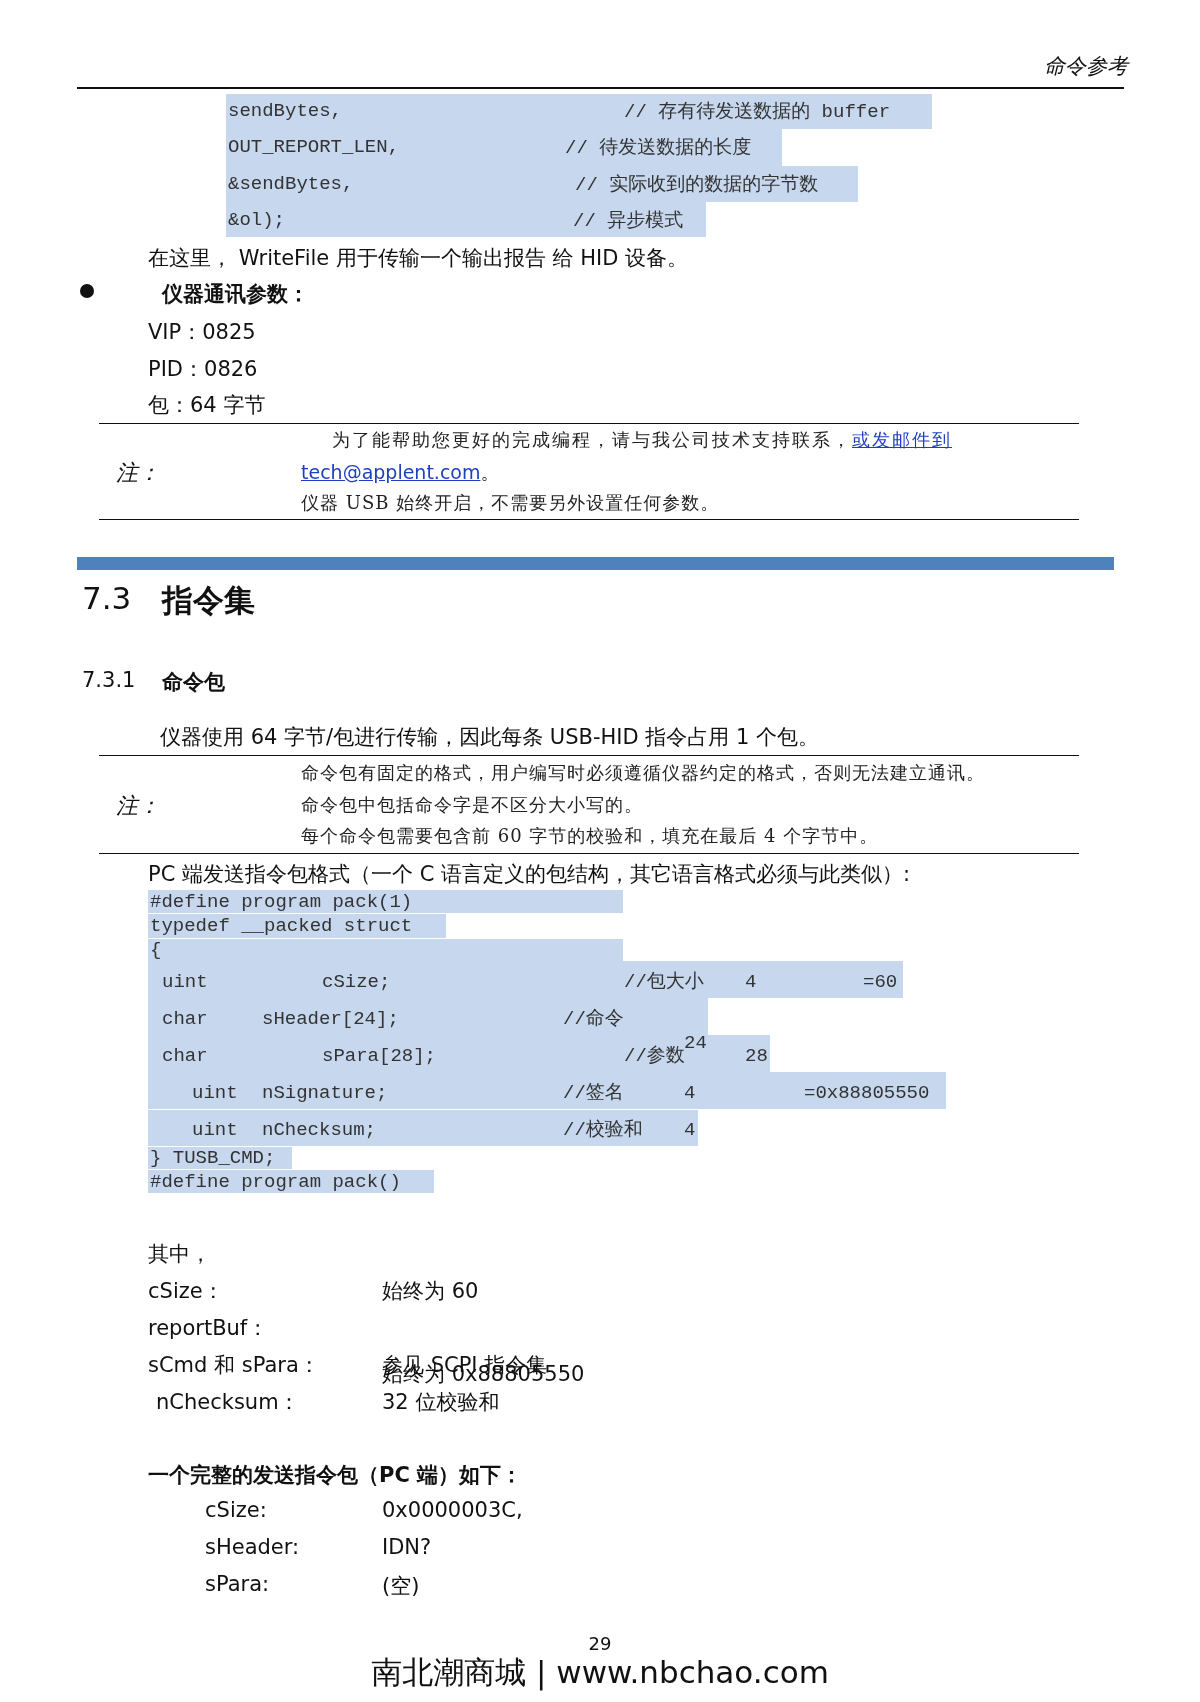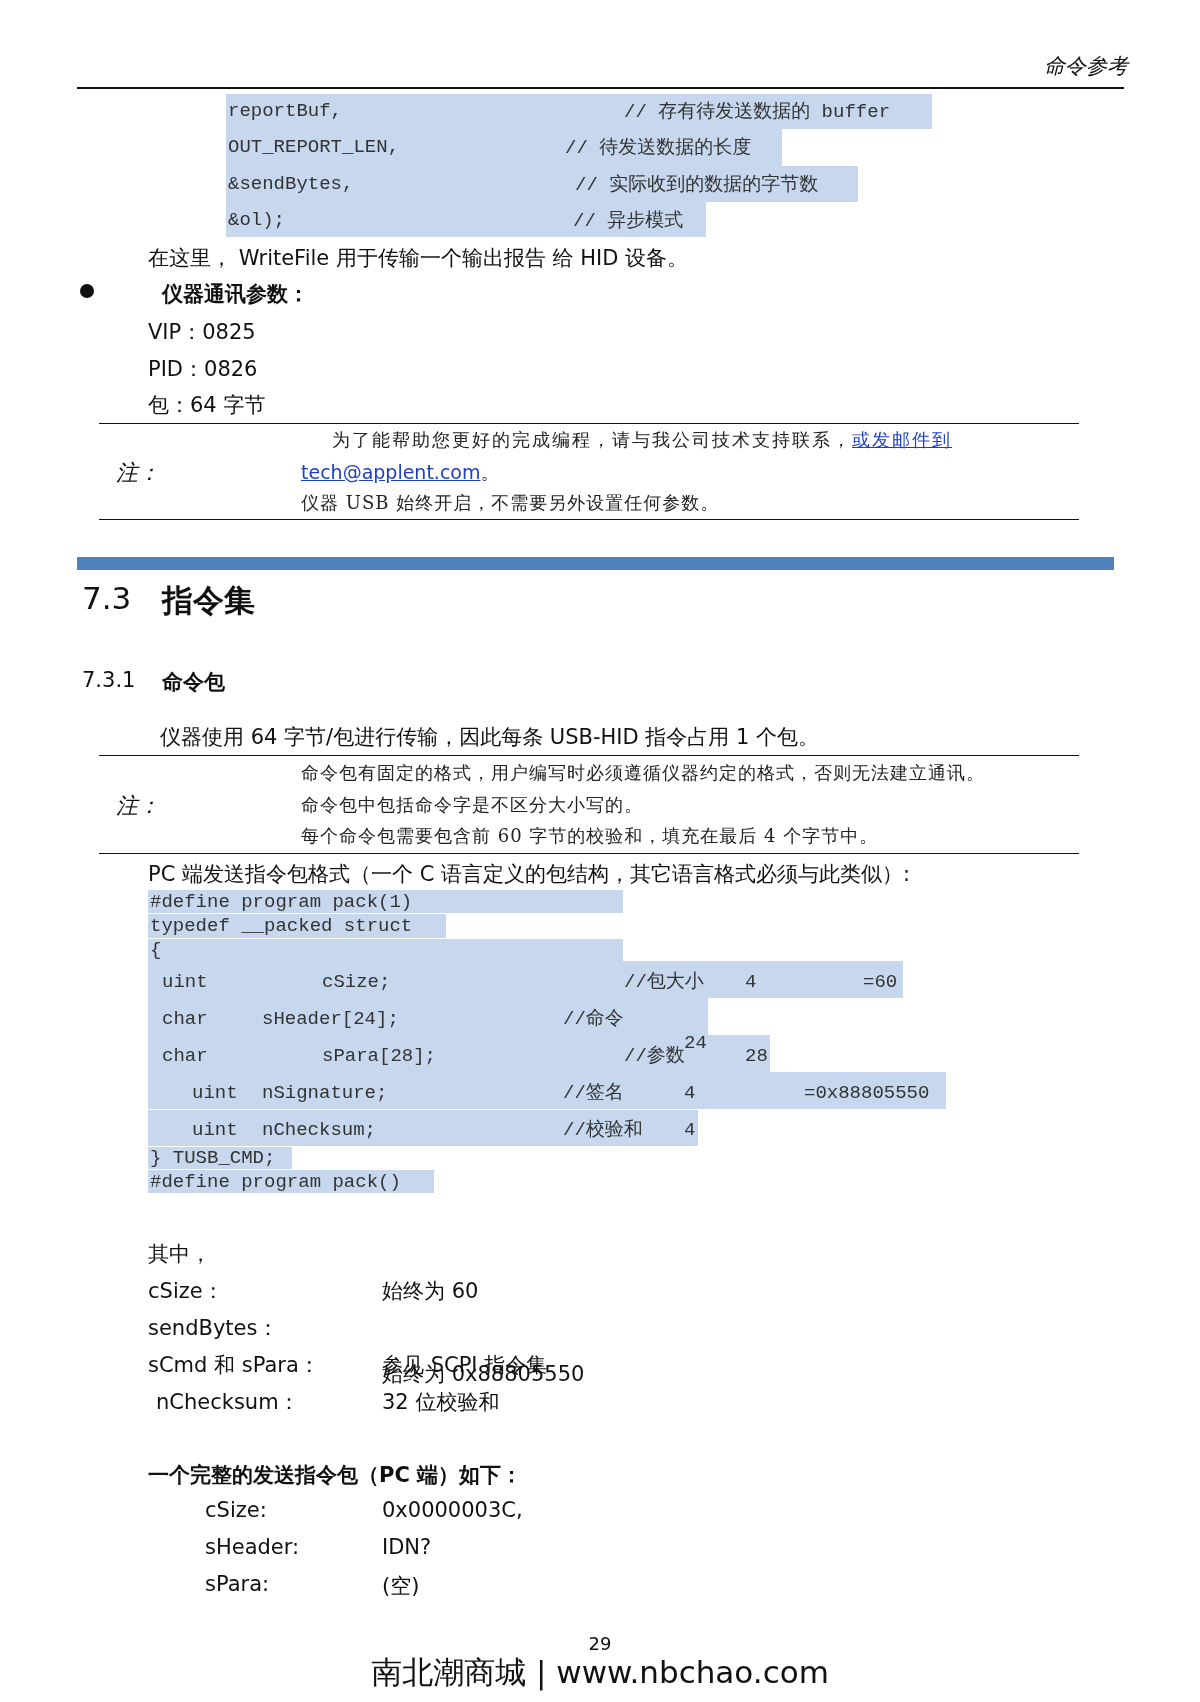--- a/index.html
+++ b/index.html
@@ -28,21 +28,21 @@
 
 <div class="abs header-title">命令参考</div>
 <div class="abs header-rule"></div>
 
 <div>
   <div class="abs hl" style="left:226px; top:94px; width:706px; height:35px;"></div>
   <div class="abs hl" style="left:226px; top:129px; width:556px; height:37px;"></div>
   <div class="abs hl" style="left:226px; top:166px; width:632px; height:36px;"></div>
   <div class="abs hl" style="left:226px; top:202px; width:480px; height:35px;"></div>
 
-  <span class="abs code" style="left:228px; top:100px;">reportBuf,</span>
+  <span class="abs code" style="left:228px; top:100px;">sendBytes,</span>
   <span class="abs" style="left:624px; top:98px;"><span class="code">// 存有待发送数据的</span><span class="code"> buffer</span></span>
 
   <span class="abs code" style="left:228px; top:136px;">OUT_REPORT_LEN,</span>
   <span class="abs code" style="left:565px; top:134px;">// 待发送数据的长度</span>
 
   <span class="abs code" style="left:228px; top:173px;">&amp;sendBytes,</span>
   <span class="abs code" style="left:575px; top:171px;">// 实际收到的数据的字节数</span>
 
   <span class="abs code" style="left:228px; top:209px;">&amp;ol);</span>
   <span class="abs code" style="left:573px; top:207px;">// 异步模式</span>
@@ -124,21 +124,21 @@
   <span class="abs code" style="left:563px; top:1116px;">//校验和</span>
   <span class="abs code" style="left:684px; top:1119px;">4</span>
 
   <span class="abs code" style="left:150px; top:1147px;">} TUSB_CMD;</span>
   <span class="abs code" style="left:150px; top:1171px;">#define program pack()</span>
 </div>
 
 <div class="abs body-text" style="left:148px; top:1240px;">其中，</div>
 <div class="abs body-text" style="left:148px; top:1277px;">cSize：</div>
 <div class="abs body-text" style="left:382px; top:1277px;">始终为 60</div>
-<div class="abs body-text" style="left:148px; top:1314px;">sendBytes：</div>
+<div class="abs body-text" style="left:148px; top:1314px;">reportBuf：</div>
 <div class="abs body-text" style="left:382px; top:1360px;">始终为 0x88805550</div>
 <div class="abs body-text" style="left:148px; top:1351px;">sCmd 和 sPara：</div>
 <div class="abs body-text" style="left:382px; top:1351px;">参见 SCPI 指令集</div>
 <div class="abs body-text" style="left:156px; top:1388px;">nChecksum：</div>
 <div class="abs body-text" style="left:382px; top:1388px;">32 位校验和</div>
 
 <div class="abs body-text" style="left:148px; top:1461px;font-weight:bold;">一个完整的发送指令包（PC 端）如下：</div>
 <div class="abs body-text" style="left:205px; top:1498px;">cSize:</div>
 <div class="abs body-text" style="left:382px; top:1498px;">0x0000003C,</div>
 <div class="abs body-text" style="left:205px; top:1535px;">sHeader:</div>

